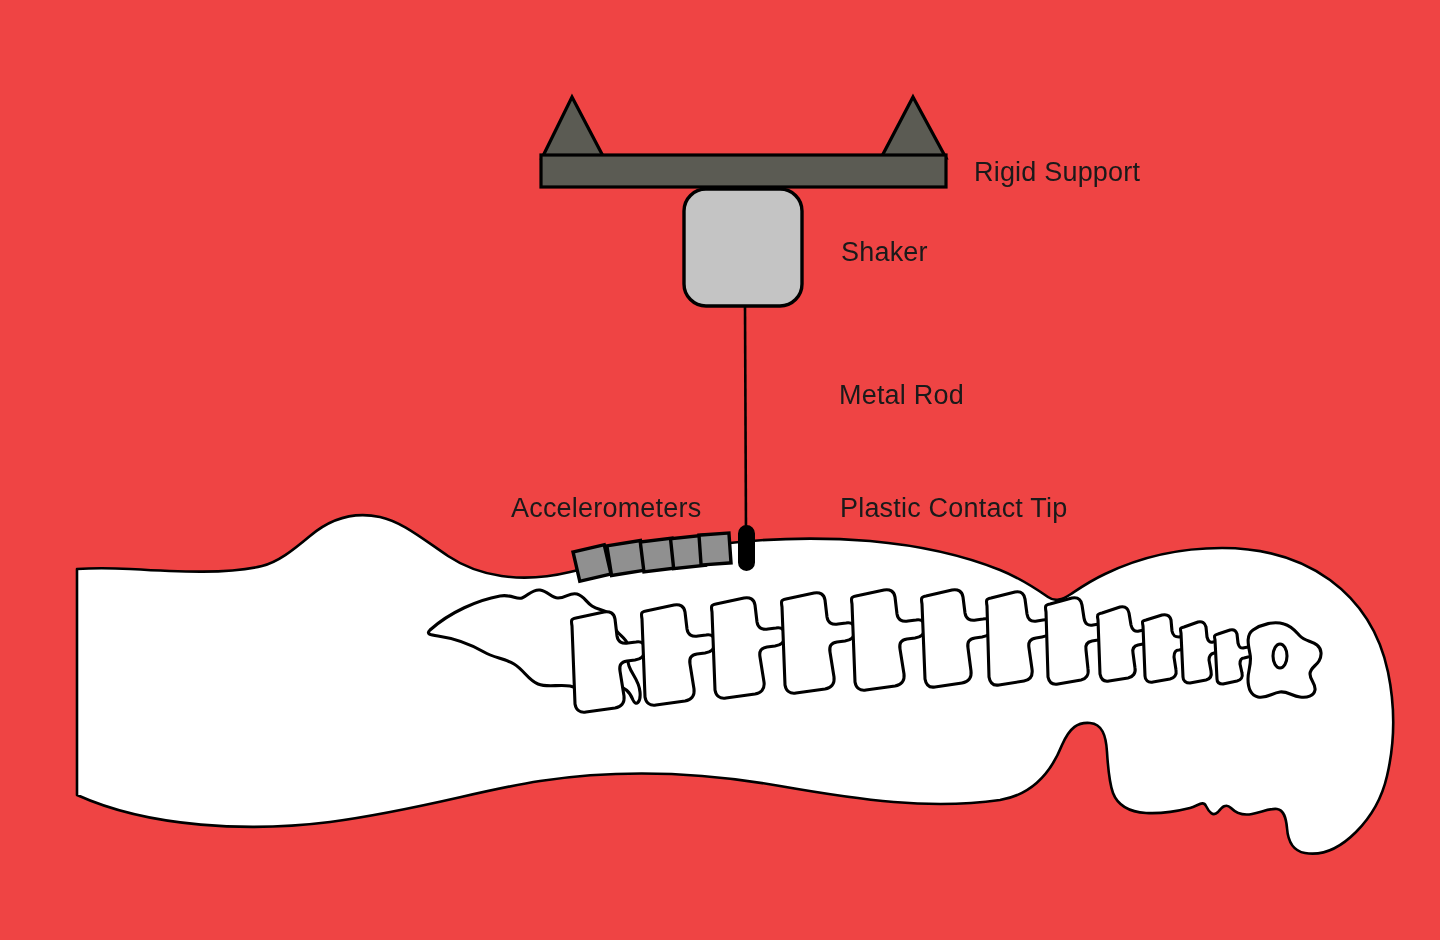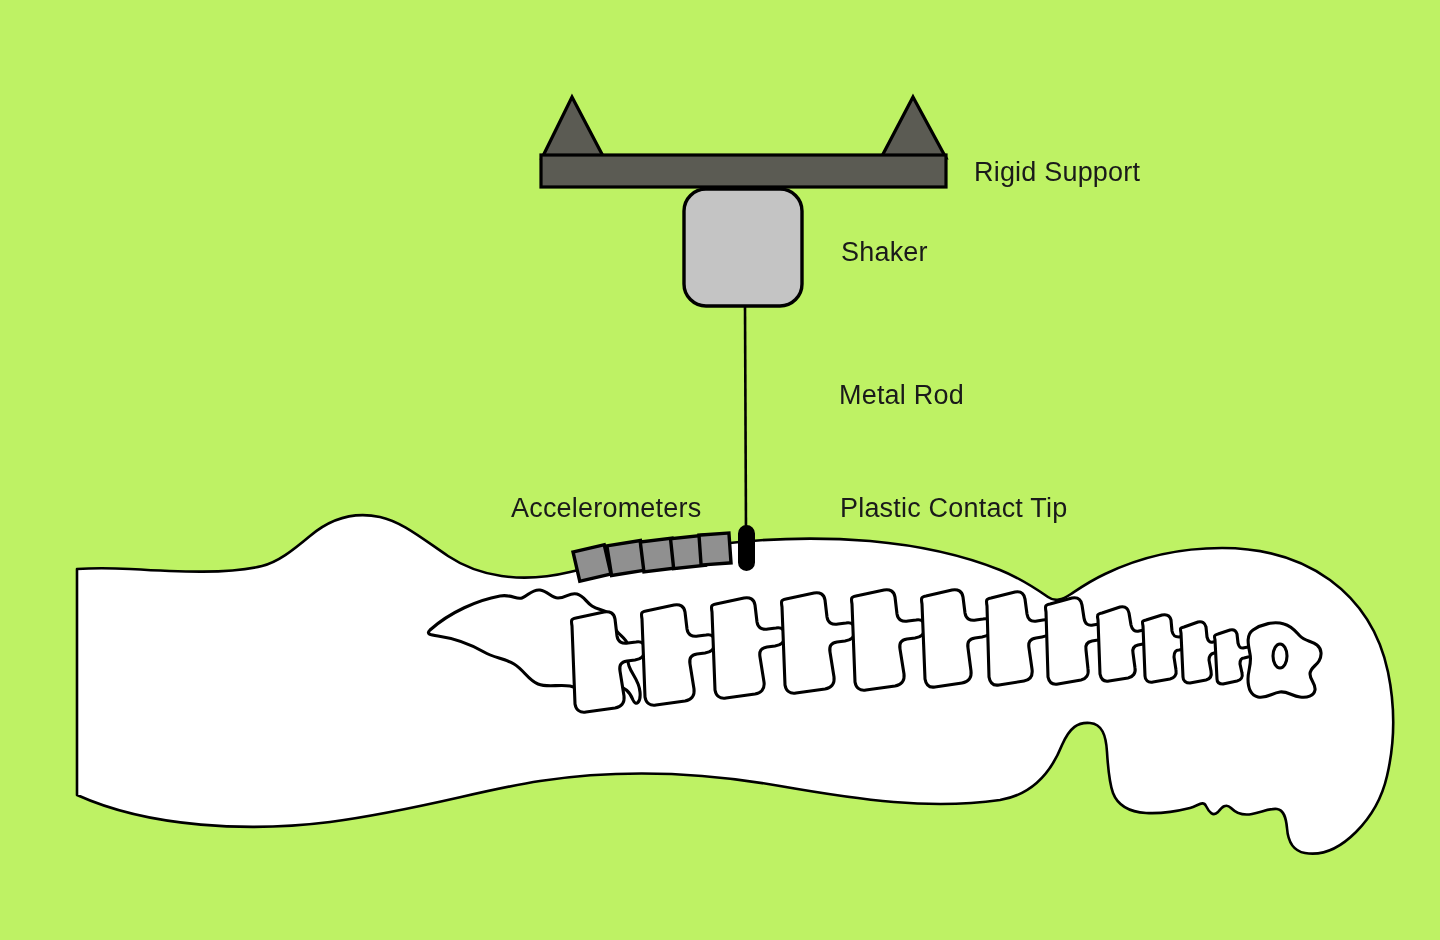--- a/index.html
+++ b/index.html
@@ -10,21 +10,21 @@
   body {
     width: 1440px;
     height: 940px;
     overflow: hidden;
     font-family: "Liberation Sans", sans-serif;
   }
   #stage {
     position: relative;
     width: 1440px;
     height: 940px;
-    background: #bef264;
+    background: #ef4444;
   }
   #diagram {
     position: absolute;
     left: 0;
     top: 0;
     width: 1440px;
     height: 940px;
   }
   .lbl {
     fill: #1a1a1a;

